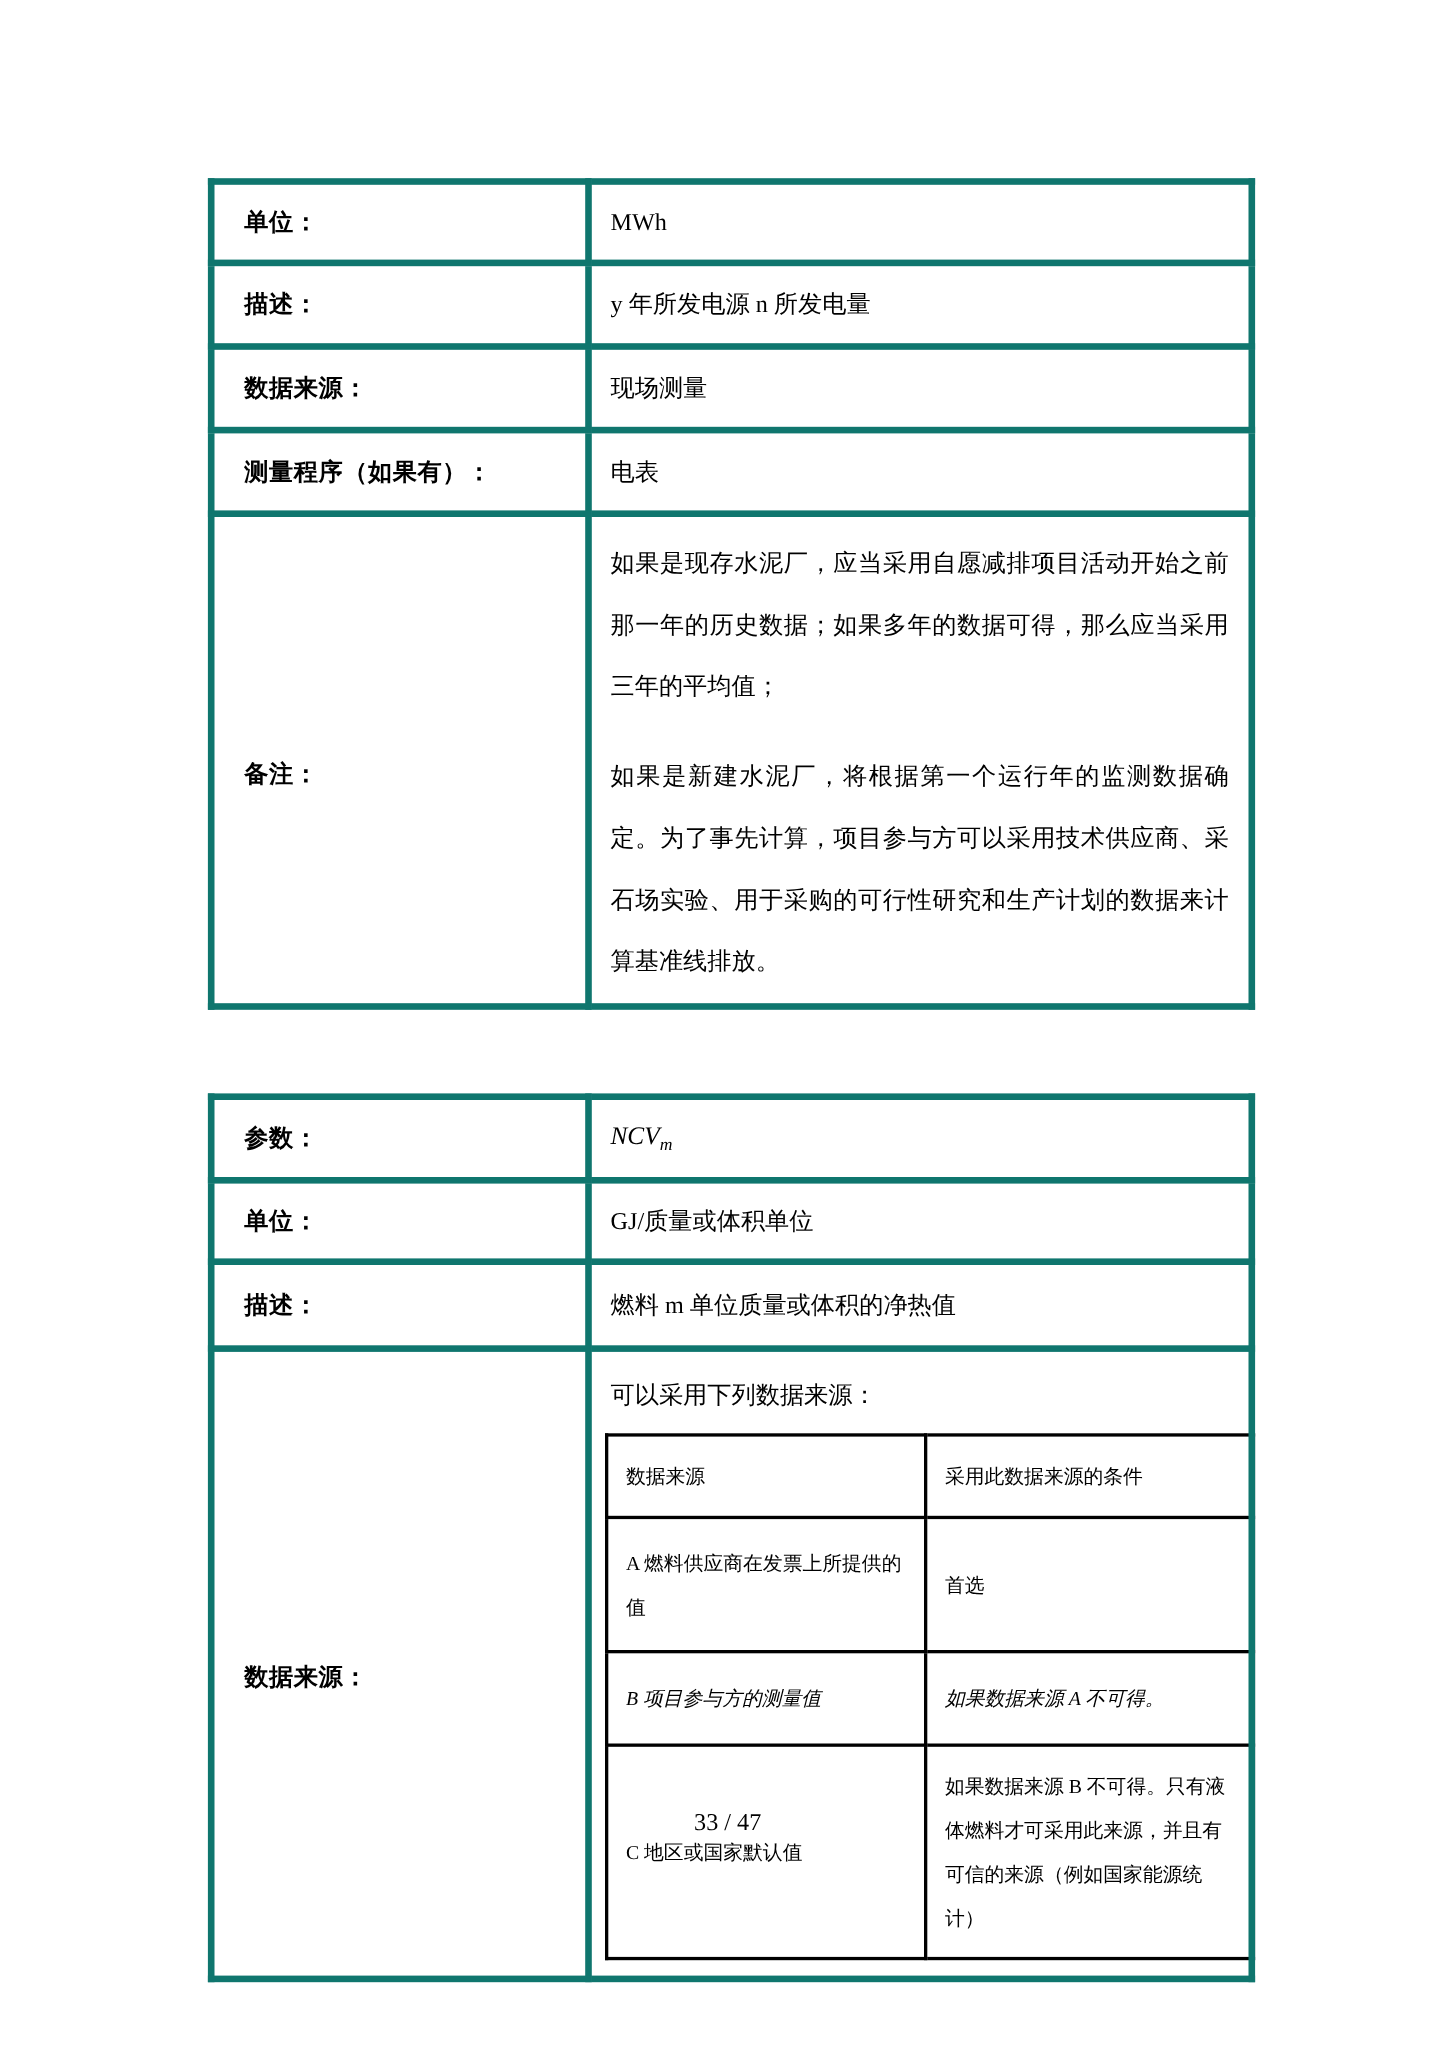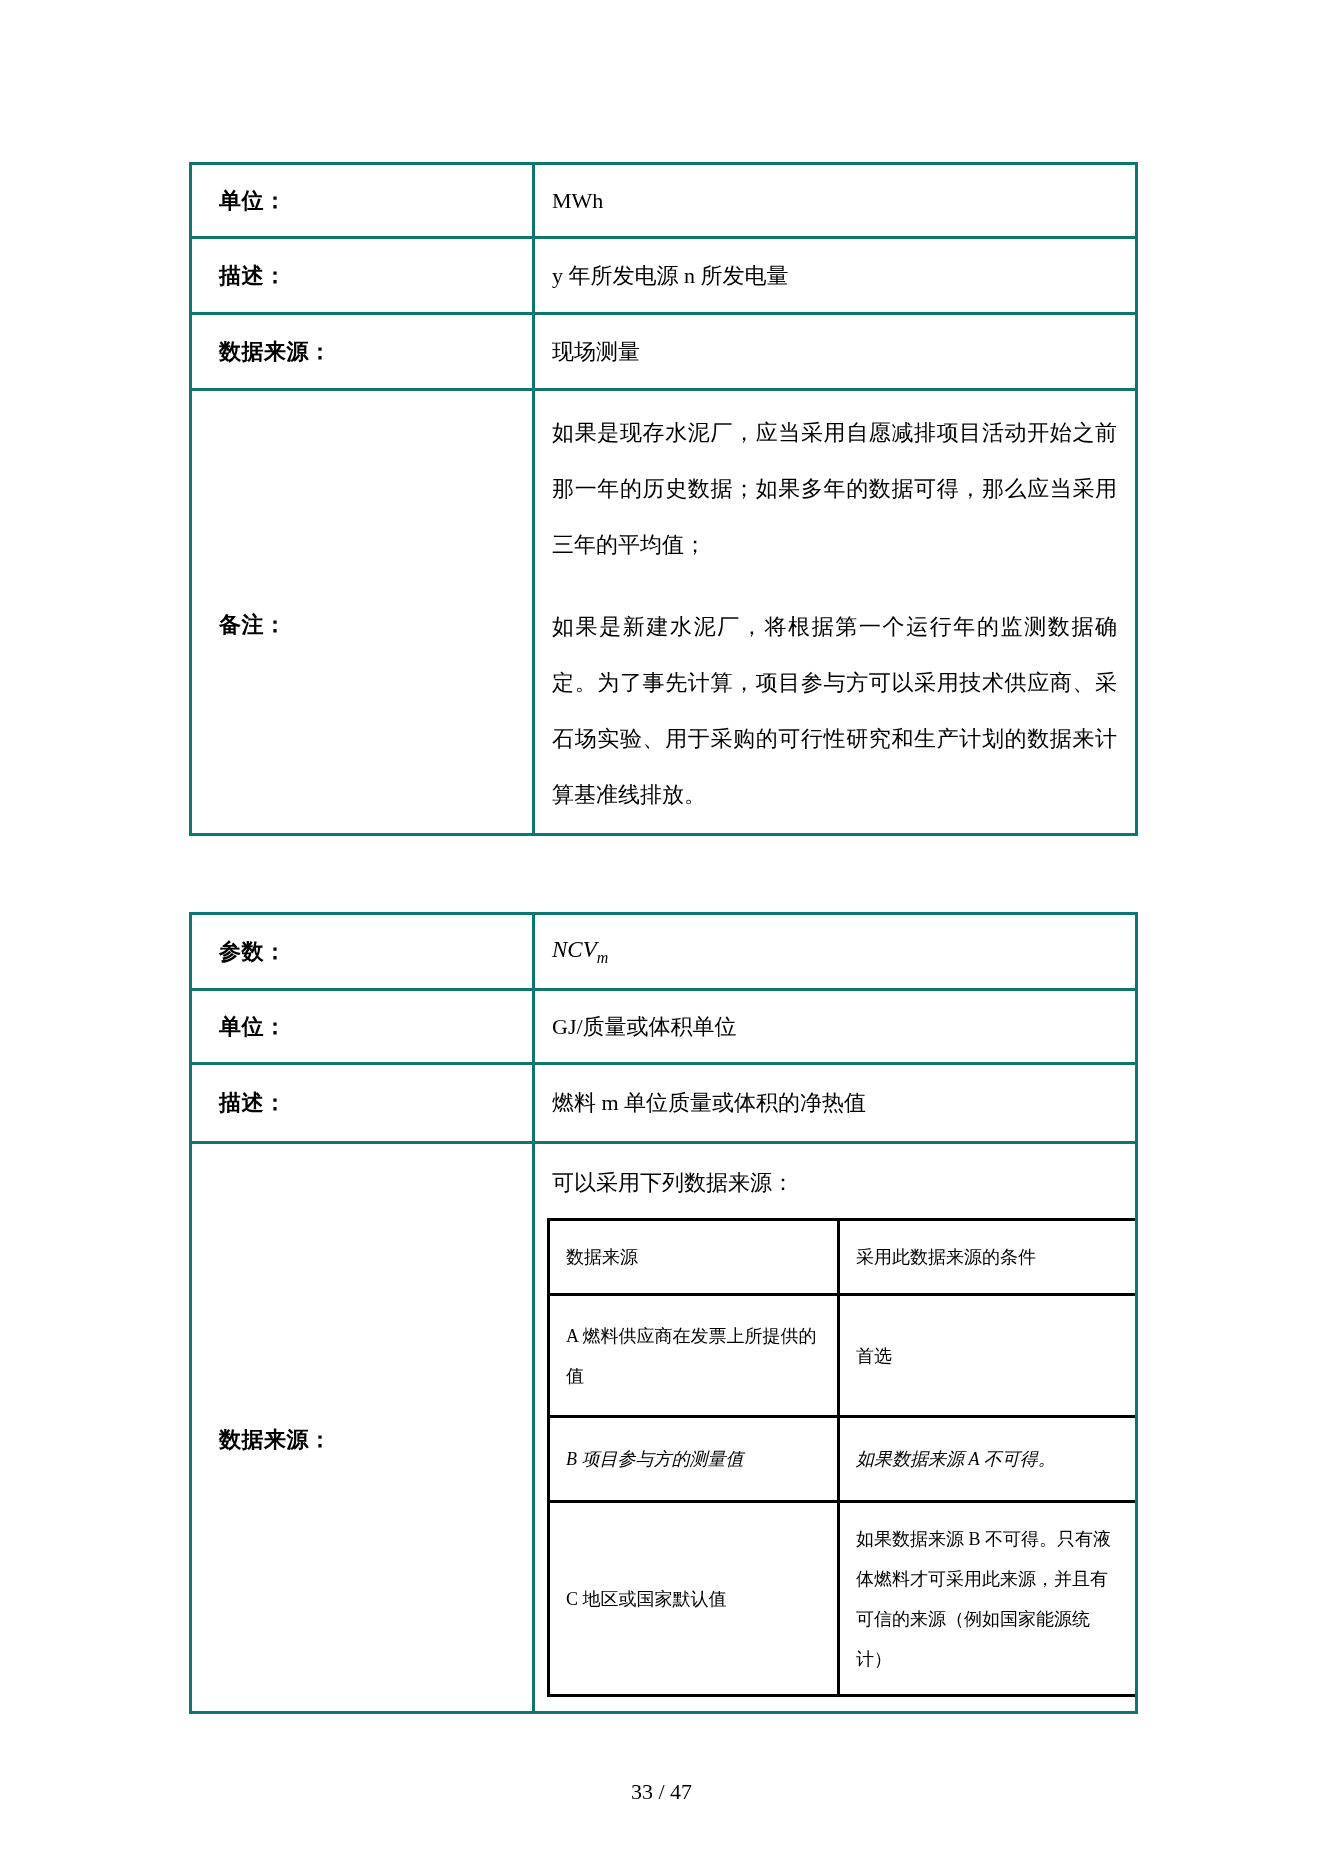--- a/index.html
+++ b/index.html
@@ -23,21 +23,21 @@
   }
   table.ptable {
     border-collapse: collapse;
     table-layout: fixed;
     width: 946px;
     margin-left: 189px;
   }
   table.t1 { margin-top: 162px; }
   table.t2 { margin-top: 76px; }
   table.ptable > tbody > tr > td {
-    border: 3px solid #0f766e;
+    border: 6px solid #0f766e;
     font-size: 22px;
     vertical-align: middle;
     box-sizing: border-box;
   }
   col.c1 { width: 343px; }
   col.c2 { width: 603px; }
   td.label {
     font-weight: bold;
     padding-left: 27px;
     padding-right: 10px;
@@ -103,21 +103,21 @@
   col.nc1 { width: 290px; }
   col.nc2 { width: 298px; }
   tr.nh > td { height: 75px; }
   tr.na > td { height: 122px; vertical-align: middle; }
   tr.nb > td { height: 85px; font-style: italic; }
   tr.nc > td { height: 194px; vertical-align: middle; }
   .footer {
     position: absolute;
     left: 0;
     width: 1323px;
-    top: 1779px;
+    top: 1644px;
     text-align: center;
     font-size: 22px;
   }
 </style>
 </head>
 <body>
 
 <div class="page">
 
   <table class="ptable t1">
@@ -131,20 +131,24 @@
         <td class="value">MWh</td>
       </tr>
       <tr class="h76">
         <td class="label">描述：</td>
         <td class="value">y 年所发电源 n 所发电量</td>
       </tr>
       <tr class="h76">
         <td class="label">数据来源：</td>
         <td class="value">现场测量</td>
       </tr>
+      <tr class="h76">
+        <td class="label">测量程序（如果有）：</td>
+        <td class="value">电表</td>
+      </tr>
       <tr>
         <td class="label top-align">备注：</td>
         <td class="value remark-cell">
           <p>如果是现存水泥厂，应当采用自愿减排项目活动开始之前那一年的历史数据；如果多年的数据可得，那么应当采用三年的平均值；</p>
           <p>如果是新建水泥厂，将根据第一个运行年的监测数据确定。为了事先计算，项目参与方可以采用技术供应商、采石场实验、用于采购的可行性研究和生产计划的数据来计算基准线排放。</p>
         </td>
       </tr>
     </tbody>
   </table>
 

